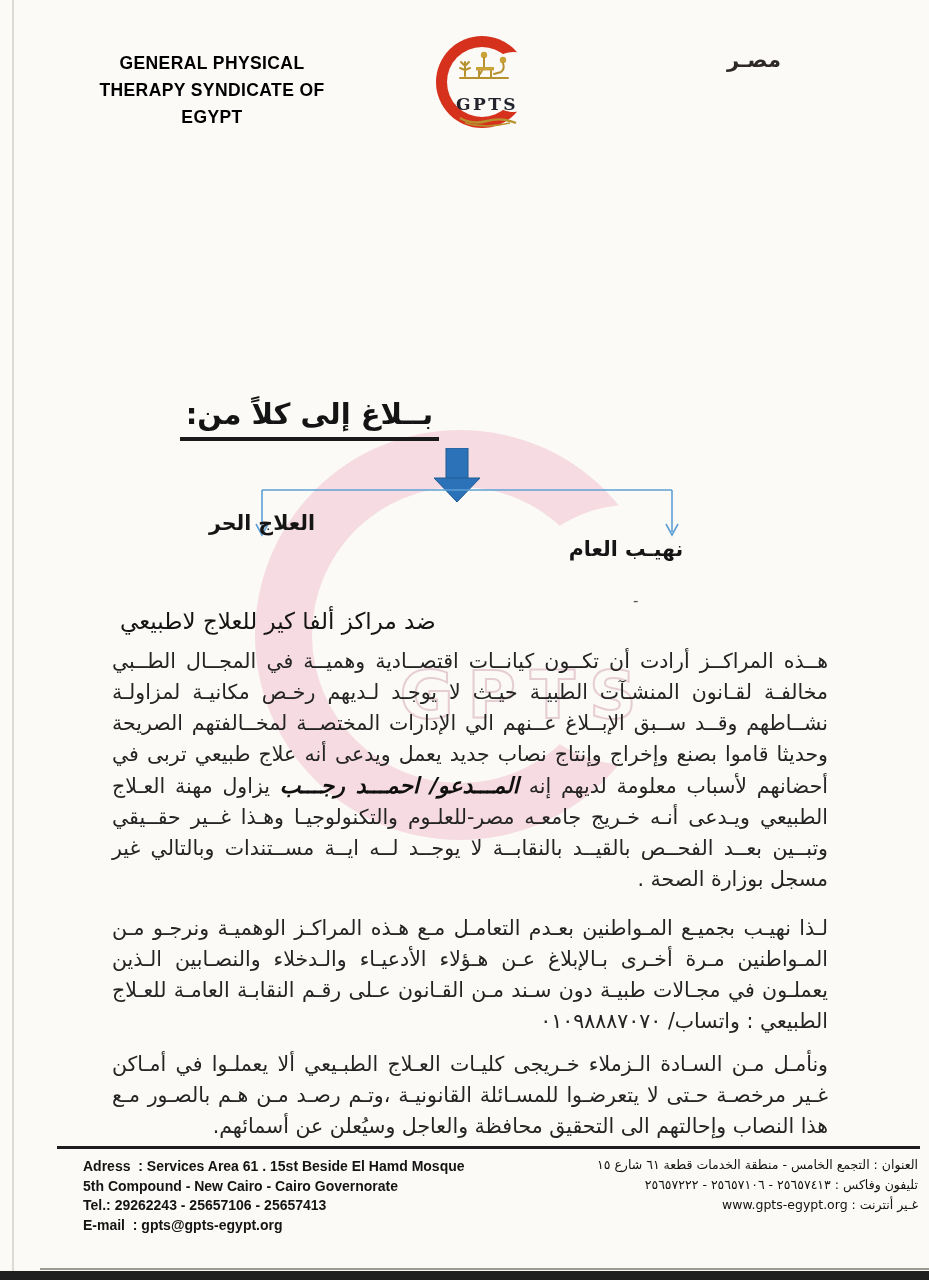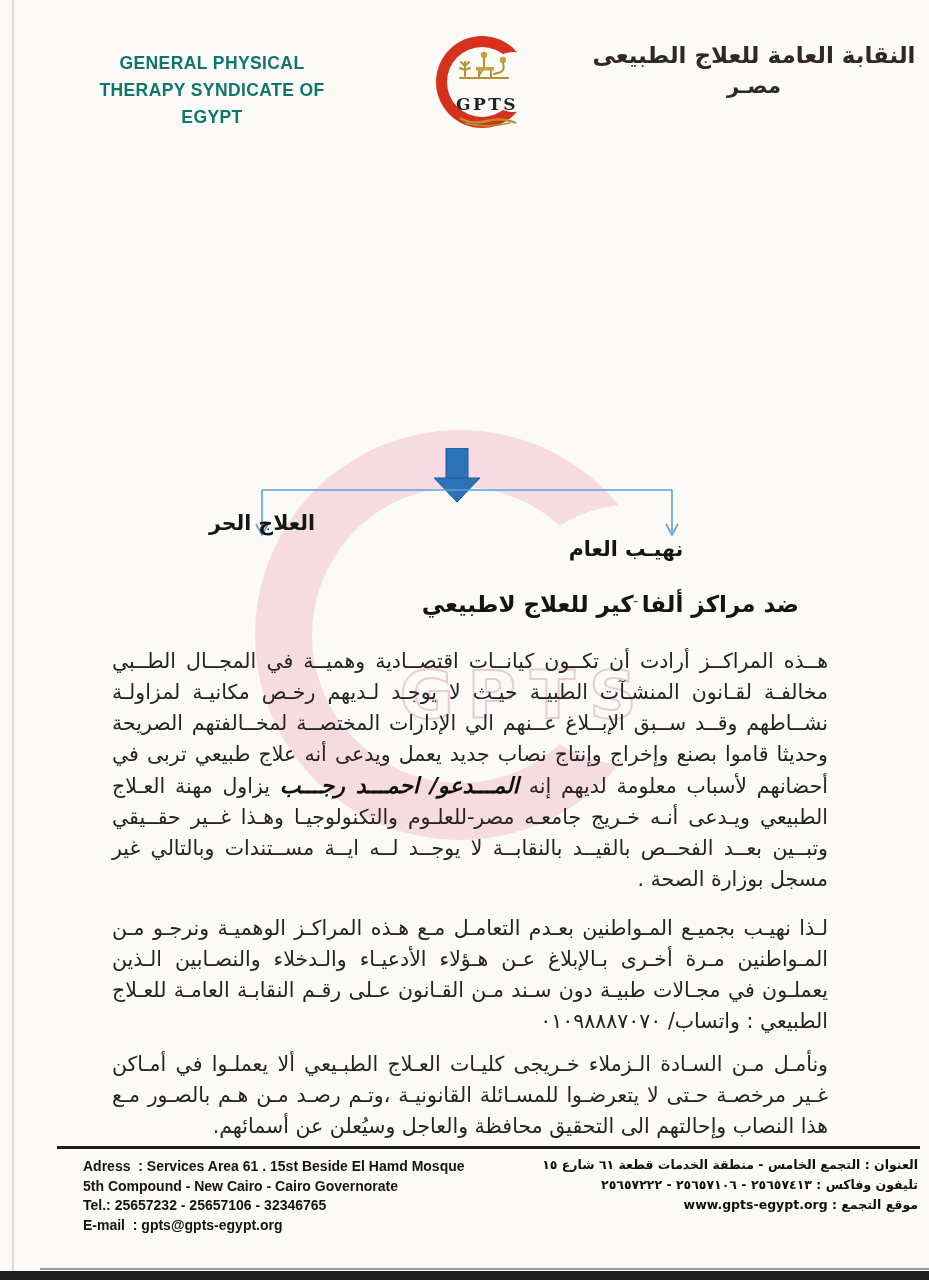--- a/index.html
+++ b/index.html
@@ -9,21 +9,21 @@
     font-family:"DejaVu Sans", sans-serif;
   }
   .scan-left-edge{position:absolute;left:12px;top:0;bottom:0;width:2px;background:#dedbd5;}
   .bottom-thin-line{position:absolute;left:40px;right:0;bottom:10px;height:2px;background:#9a9992;}
   .bottom-band{position:absolute;left:0;right:0;bottom:0;height:9px;background:#1f1f1f;}
 
   
   .header-en{
     position:absolute;left:78px;top:50px;width:268px;text-align:center;
     font-family:"Liberation Sans", sans-serif;font-weight:bold;font-size:17.5px;
-    line-height:27px;color:#0f766e;letter-spacing:.4px;
+    line-height:27px;color:#000000;letter-spacing:.4px;
   }
   .logo{position:absolute;left:432px;top:30px;width:112px;height:116px;}
   .header-ar{
     position:absolute;left:588px;top:42px;width:332px;text-align:center;
     direction:rtl;color:#2e2926;
   }
   .header-ar .org{font-size:23px;font-weight:bold;white-space:nowrap;letter-spacing:-.5px;}
   .header-ar .country{font-size:21px;font-weight:bold;margin-top:6px;letter-spacing:2px;}
 
   
@@ -35,22 +35,22 @@
   .diagram{position:absolute;left:250px;top:448px;}
   .recipient{
     position:absolute;font-size:20.5px;font-weight:bold;color:#151515;
     direction:rtl;text-align:center;white-space:nowrap;
   }
   .recipient.left{left:206px;top:511px;width:112px;}
   .recipient.right{left:568px;top:537px;width:116px;}
   .stray-dash{position:absolute;left:633px;top:592px;color:#555;font-size:15px;}
 
   .subtitle{
-    position:absolute;left:120px;right:130px;top:591px;text-align:right;direction:rtl;
-    font-size:23px;font-weight:bold;color:#141414;
+    position:absolute;left:120px;right:130px;top:608px;text-align:left;direction:rtl;
+    font-size:23px;font-weight:normal;color:#141414;
   }
 
   
   .body-text{
     position:absolute;left:112px;right:101px;top:646px;
     direction:rtl;text-align:justify;color:#242424;
     font-size:20.5px;line-height:31px;
   }
   .body-text p{margin:0 0 18px;}
   .body-text p:nth-child(2){margin-bottom:12px;}
@@ -62,21 +62,21 @@
   
   .footer-line{position:absolute;left:57px;top:1146px;width:863px;height:3px;background:#1d1d1d;}
   .footer-left{
     position:absolute;left:62px;top:1157px;width:430px;
     font-family:"Liberation Sans", sans-serif;font-weight:bold;font-size:14px;
     line-height:19.5px;color:#141414;margin-left:21px;
   }
   .footer-left .f-line{white-space:pre-wrap;}
   .footer-right{
     position:absolute;left:452px;top:1155px;width:466px;direction:rtl;
-    font-weight:bold;font-size:12.5px;line-height:20px;color:#12100e;white-space:nowrap;
+    font-weight:normal;font-size:12.5px;line-height:20px;color:#12100e;white-space:nowrap;
   }
 </style>
 </head>
 <body>
 
 <div class="page">
 
   <svg class="watermark" width="929" height="1280" aria-hidden="true">
     <g opacity="0.55">
       <circle cx="460" cy="635" r="205" fill="#f2c4d2"></circle>
@@ -107,24 +107,26 @@
       <path d="M28 48 h48"></path>
     </g>
     <text x="55" y="80" text-anchor="middle" font-family="DejaVu Serif, serif" font-size="17" font-weight="bold" letter-spacing="2.5" fill="#23232e">GPTS</text>
     <g stroke="#b8912f" stroke-width="2.4" fill="none">
       <path d="M28 88 q12 7 27 3 q15 -4 29 2"></path>
       <path d="M33 93 q20 6 45 0" stroke-width="1.4"></path>
     </g>
   </svg>
 
   <div class="header-ar">
-    <div class="org">النقابة العامة للعلاج الطبيعى</div>
     <div class="country">مصـر</div>
   </div>
 
+  <div class="title-wrap">
+    <span class="t">بــلاغ إلى كلاً من:</span>
+  </div>
 
   <svg class="diagram" width="436" height="104">
     <g>
       <rect x="196" y="0" width="22" height="31" fill="#2c72b8" stroke="#205a92" stroke-width="1"></rect>
       <polygon points="184,30 230,30 207,54" fill="#2c72b8" stroke="#205a92" stroke-width="1"></polygon>
     </g>
     <g stroke="#5da0d6" stroke-width="1.6" fill="none">
       <path d="M12 42 H422"></path>
       <g>
         <path d="M12 42 V84"></path>
@@ -145,24 +147,24 @@
   <div class="body-text">
     <p><span>هــذه المراكــز أرادت أن تكــون كيانــات اقتصــادية وهميــة في المجــال الطــبي مخالفـة لقـانون المنشـآت الطبيـة حيـث لا يوجـد لـديهم رخـص مكانيـة لمزاولـة نشــاطهم وقــد ســبق الإبــلاغ عــنهم الي الإدارات المختصــة لمخــالفتهم الصريحة وحديثا قاموا بصنع وإخراج وإنتاج نصاب جديد يعمل ويدعى أنه علاج طبيعي تربى في أحضانهم لأسباب معلومة لديهم إنه </span><span class="accused">المـــدعو/ احمـــد رجـــب</span><span> يزاول مهنة العـلاج الطبيعي ويـدعى أنـه خـريج جامعـه مصر-للعلـوم والتكنولوجيـا وهـذا غــير حقــيقي وتبــين بعــد الفحــص بالقيــد بالنقابــة لا يوجــد لــه ايــة مســتندات وبالتالي غير مسجل بوزارة الصحة .</span></p>
     <p>لـذا نهيـب بجميـع المـواطنين بعـدم التعامـل مـع هـذه المراكـز الوهميـة ونرجـو مـن المـواطنين مـرة أخـرى بـالإبلاغ عـن هـؤلاء الأدعيـاء والـدخلاء والنصـابين الـذين يعملـون في مجـالات طبيـة دون سـند مـن القـانون عـلى رقـم النقابـة العامـة للعـلاج الطبيعي : واتساب/ ٠١٠٩٨٨٨٧٠٧٠</p>
     <p>ونأمـل مـن السـادة الـزملاء خـريجى كليـات العـلاج الطبـيعي ألا يعملـوا في أمـاكن غـير مرخصـة حـتى لا يتعرضـوا للمسـائلة القانونيـة ،وتـم رصـد مـن هـم بالصـور مـع هذا النصاب وإحالتهم الى التحقيق محافظة والعاجل وسيُعلن عن أسمائهم.</p>
   </div>
 
   <div class="footer-line"></div>
   <div class="footer-left">
     <div class="f-line">Adress  : Services Area 61 . 15st Beside El Hamd Mosque</div>
     <div class="f-line">5th Compound - New Cairo - Cairo Governorate</div>
-    <div class="f-line">Tel.: 25657232 - 25657106 - 32346765</div>
+    <div class="f-line">Tel.: 29262243 - 25657106 - 25657413</div>
     <div class="f-line">E-mail  : gpts@gpts-egypt.org</div>
   </div>
   <div class="footer-right">
     <div>العنوان : التجمع الخامس - منطقة الخدمات قطعة ٦١ شارع ١٥</div>
     <div>تليفون وفاكس : ٢٥٦٥٧٤١٣ - ٢٥٦٥٧١٠٦ - ٢٥٦٥٧٢٢٢</div>
-    <div>موقع التجمع : www.gpts-egypt.org</div>
+    <div>غـير أنترنت : www.gpts-egypt.org</div>
   </div>
 
   <div class="bottom-thin-line"></div>
   <div class="bottom-band"></div>
 </div>
 
 </body></html>

